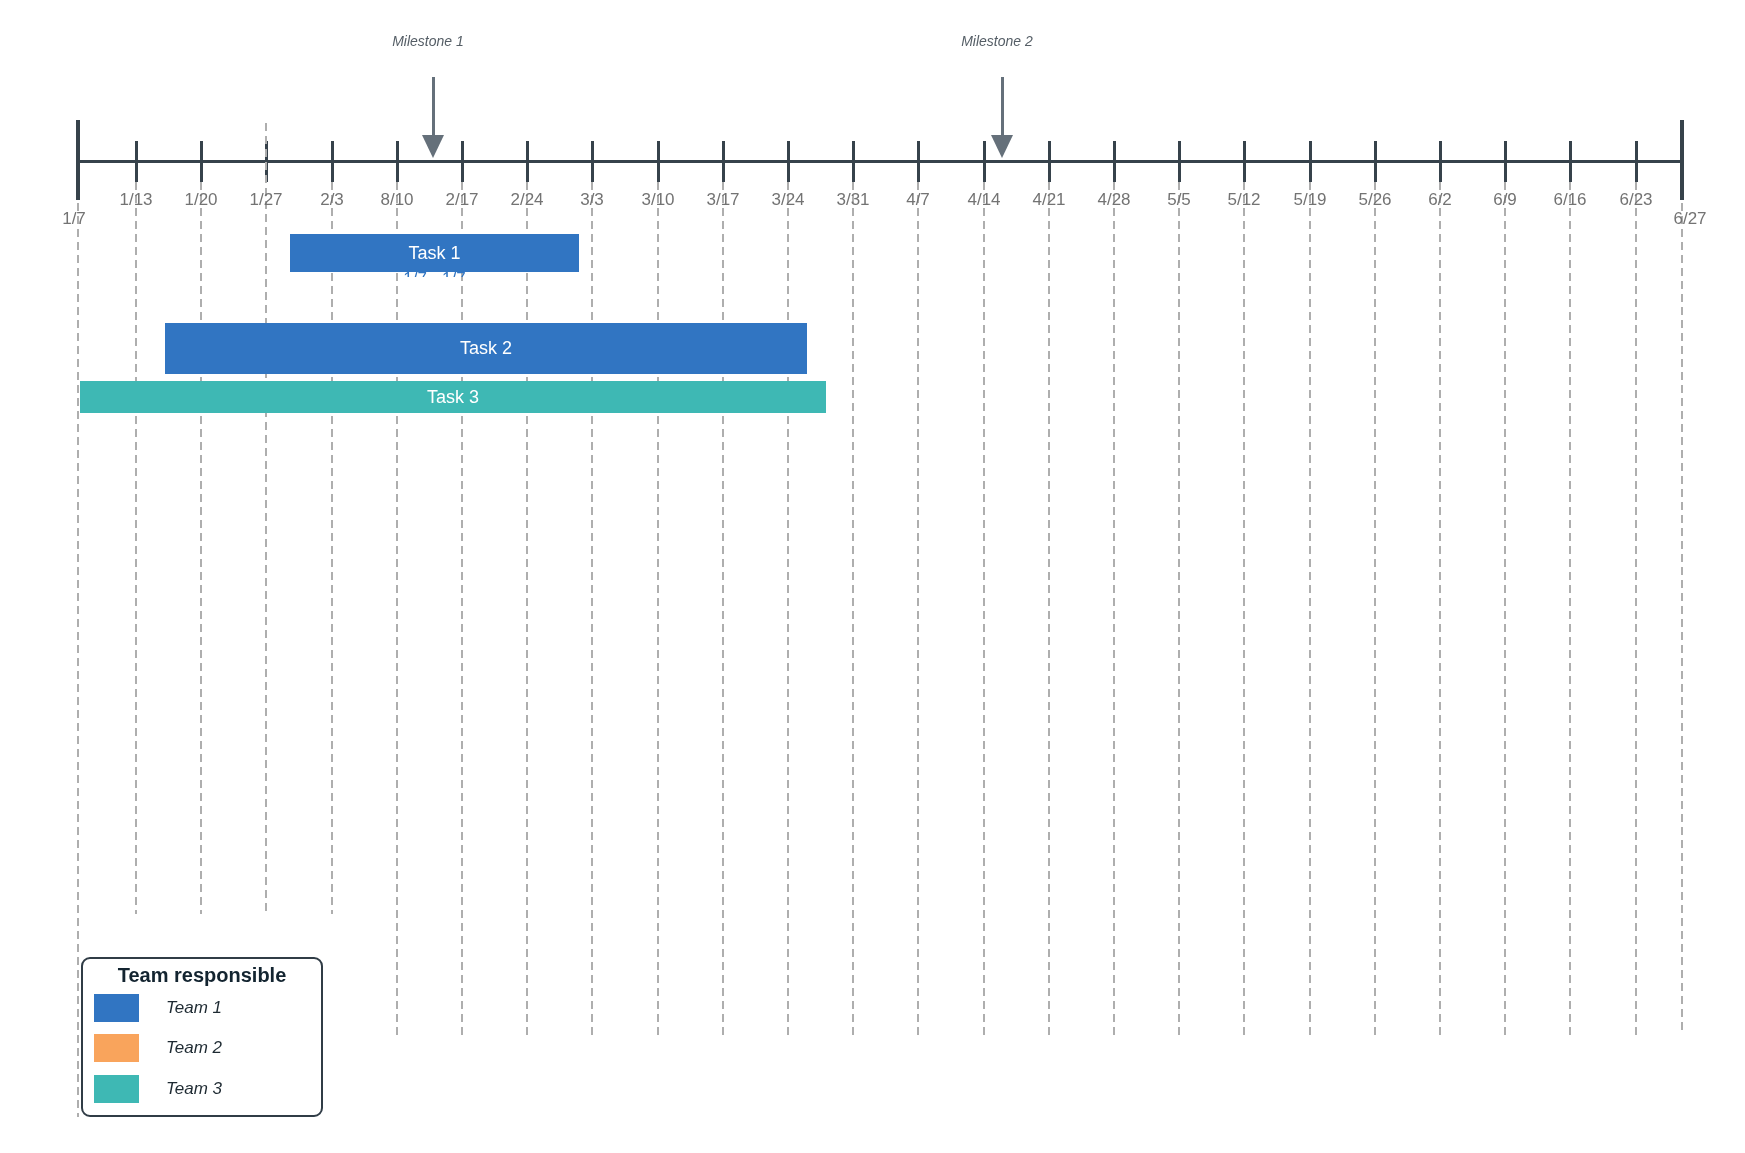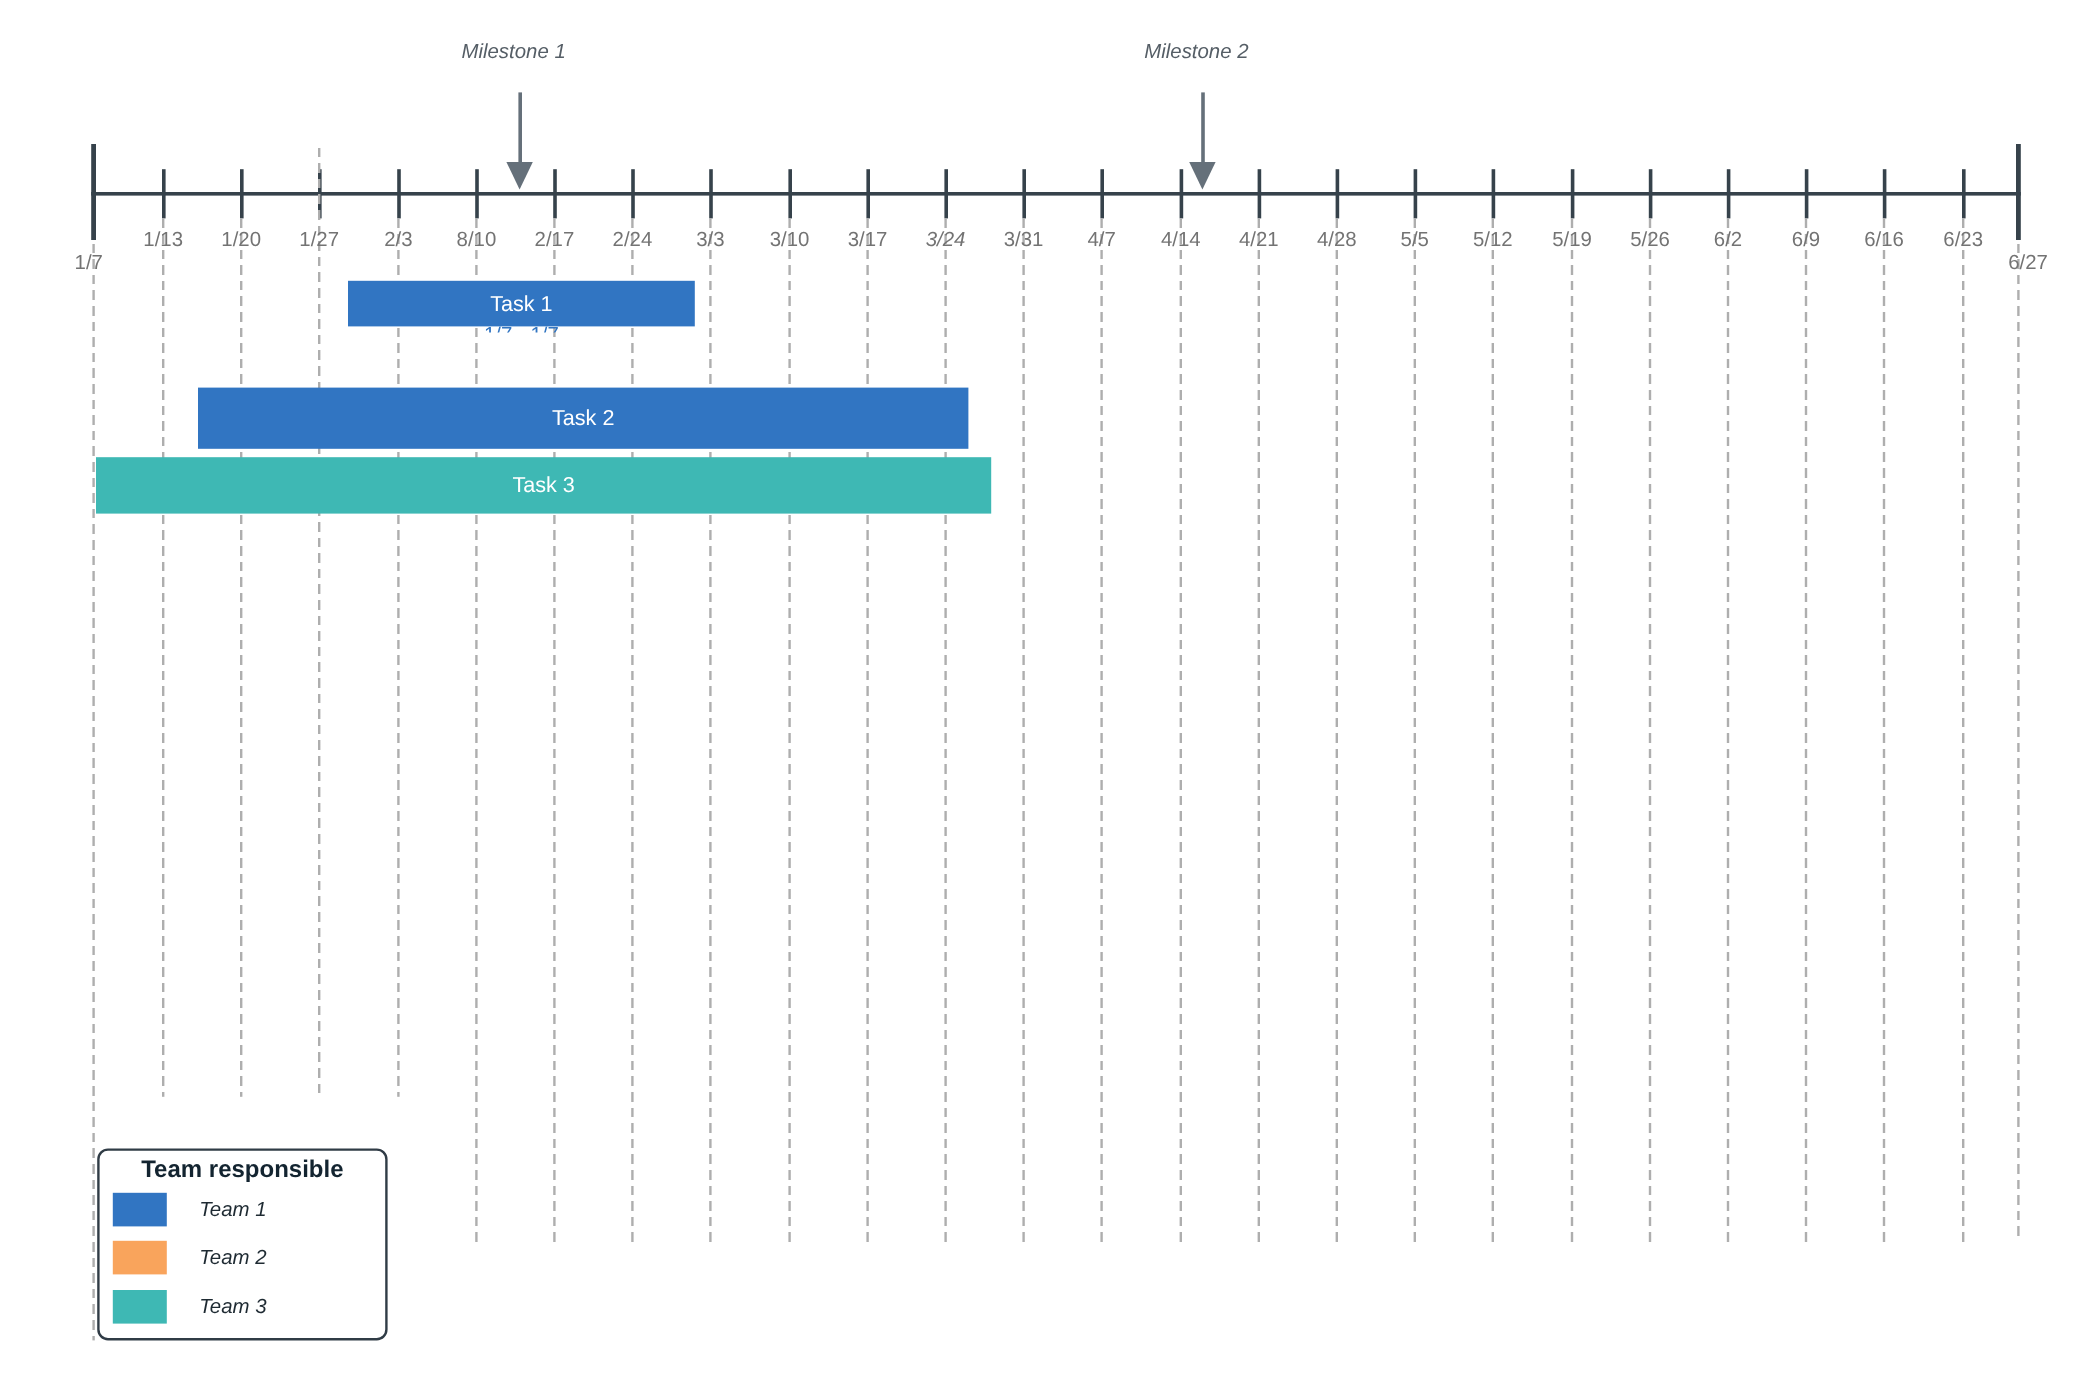--- a/index.html
+++ b/index.html
@@ -13,21 +13,21 @@
   .gridline{
     position:absolute;width:2px;
     background:repeating-linear-gradient(to bottom,#aeaeae 0 8px,rgba(0,0,0,0) 8px 13px);
   }
   .tick-label{
     position:absolute;width:64px;text-align:center;
     font-size:17px;color:#737373;white-space:nowrap;
   }
   .milestone-label{
     position:absolute;transform:translateX(-50%);
-    font-size:17px;font-style:italic;color:#555e66;white-space:nowrap;
+    font-size:14px;font-style:italic;color:#555e66;white-space:nowrap;
   }
   .arrow-stem{position:absolute;width:3px;background:#65707a;}
   .arrow-head{
     position:absolute;width:0;height:0;
     border-left:11px solid rgba(0,0,0,0);border-right:11px solid rgba(0,0,0,0);
     border-top:23px solid #65707a;
   }
   .task-bar{
     position:absolute;display:flex;align-items:center;justify-content:center;
   }
@@ -117,21 +117,21 @@
       <div class="tick-label" style="left: 104px; top: 190px;">1/13</div>
       <div class="tick-label" style="left: 169px; top: 190px;">1/20</div>
       <div class="tick-label" style="left: 234px; top: 190px;">1/27</div>
       <div class="tick-label" style="left: 300px; top: 190px;">2/3</div>
       <div class="tick-label" style="left: 365px; top: 190px;">8/10</div>
       <div class="tick-label" style="left: 430px; top: 190px;">2/17</div>
       <div class="tick-label" style="left: 495px; top: 190px;">2/24</div>
       <div class="tick-label" style="left: 560px; top: 190px;">3/3</div>
       <div class="tick-label" style="left: 626px; top: 190px;">3/10</div>
       <div class="tick-label" style="left: 691px; top: 190px;">3/17</div>
-      <div class="tick-label" style="left: 756px; top: 190px; font-style: italic;">3/24</div>
+      <div class="tick-label" style="left: 756px; top: 190px;">3/24</div>
       <div class="tick-label" style="left: 821px; top: 190px;">3/31</div>
       <div class="tick-label" style="left: 886px; top: 190px;">4/7</div>
       <div class="tick-label" style="left: 952px; top: 190px;">4/14</div>
       <div class="tick-label" style="left: 1017px; top: 190px;">4/21</div>
       <div class="tick-label" style="left: 1082px; top: 190px;">4/28</div>
       <div class="tick-label" style="left: 1147px; top: 190px;">5/5</div>
       <div class="tick-label" style="left: 1212px; top: 190px;">5/12</div>
       <div class="tick-label" style="left: 1278px; top: 190px;">5/19</div>
       <div class="tick-label" style="left: 1343px; top: 190px;">5/26</div>
       <div class="tick-label" style="left: 1408px; top: 190px;">6/2</div>
@@ -151,21 +151,21 @@
   <div id="task-layer">
       <div class="task-bar" style="left: 290px; top: 234px; width: 289px; height: 38px; background: rgb(49, 117, 194);">
         <span class="task-bar-label">Task 1</span>
       </div>
       <div class="clip-fragment" style="left: 374.5px; top: 272px; width: 120px; height: 5px;">
         <span>1/7 - 1/7</span>
       </div>
       <div class="task-bar" style="left: 165px; top: 323px; width: 642px; height: 51px; background: rgb(49, 117, 194);">
         <span class="task-bar-label">Task 2</span>
       </div>
-      <div class="task-bar" style="left: 80px; top: 381px; width: 746px; height: 47px; background: rgb(62, 184, 180);">
+      <div class="task-bar" style="left: 80px; top: 381px; width: 746px; height: 32px; background: rgb(62, 184, 180);">
         <span class="task-bar-label">Task 3</span>
       </div>
     </div>
 
   <div id="legend">
     <div id="legend-title">Team responsible</div>
     <div id="legend-rows">
         <div class="legend-row" style="top: 35px; padding-left: 29px;">
           <div class="legend-swatch" style="background: rgb(49, 117, 194);"></div>
           <div class="legend-item-label">Team 1</div>

